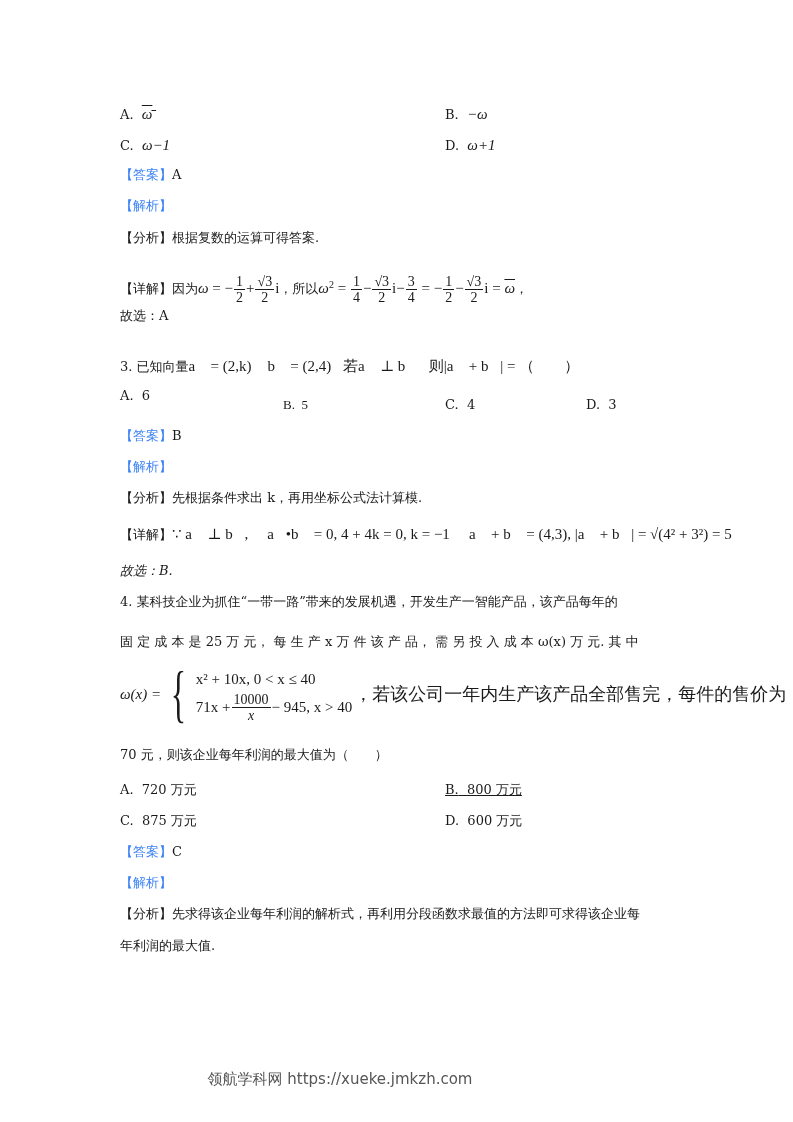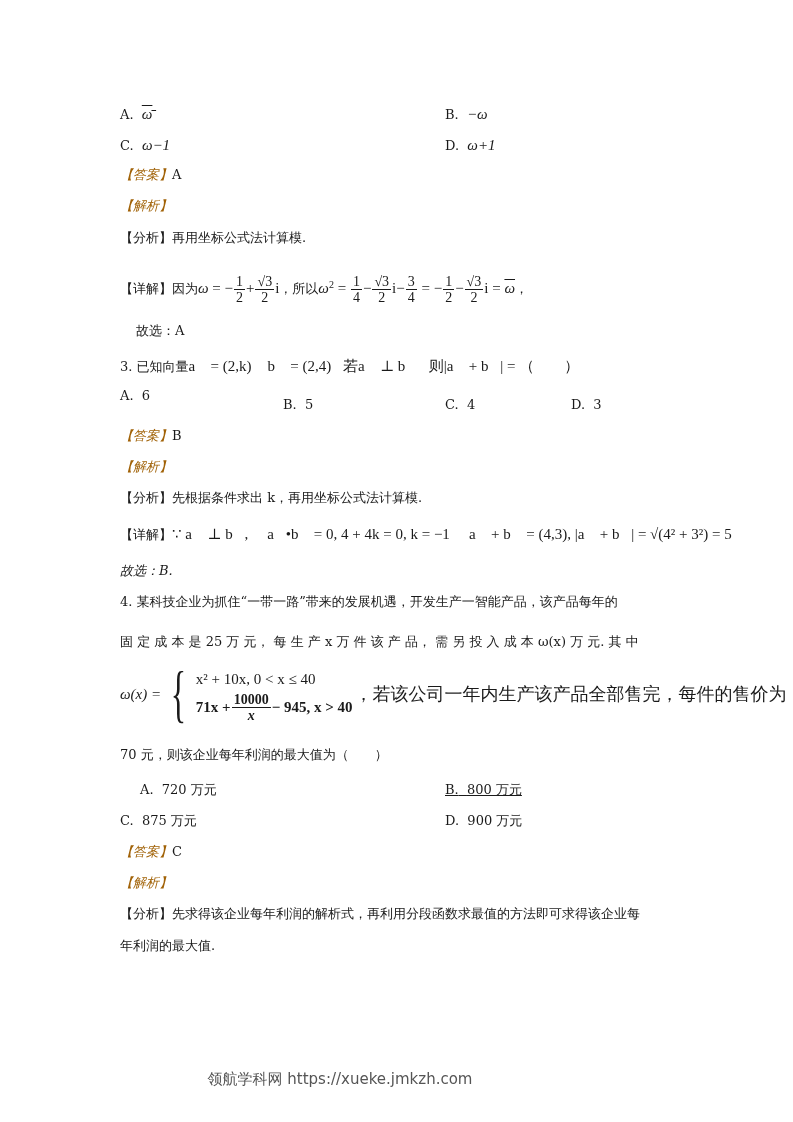--- a/index.html
+++ b/index.html
@@ -3,21 +3,21 @@
 <meta charset="utf-8">
 <style>
   html, body { margin: 0; padding: 0; background: #ffffff; }
   body {
     width: 793px; height: 1122px; position: relative; overflow: hidden;
     font-family: "DejaVu Serif", "Liberation Serif", serif;
     color: #1a1a1a; font-size: 13px;
   }
   .line { position: absolute; left: 120px; white-space: nowrap; line-height: 20px; }
   .opt { position: absolute; white-space: nowrap; line-height: 20px; }
-  .blue { color: #a16207; font-style: italic; }
+  .blue { color: #3b82f6; }
   .math { font-family: "Liberation Serif", "DejaVu Serif", serif; font-style: italic; font-size: 15px; }
   .mr { font-family: "Liberation Serif", "DejaVu Serif", serif; font-size: 15px; }
   .frac { display: inline-flex; flex-direction: column; align-items: center; vertical-align: middle; font-family: "Liberation Serif", serif; font-size: 14px; line-height: 15px; margin: 0 1px; }
   .frac .num { border-bottom: 1px solid #1a1a1a; padding: 0 2px; }
   .bar { text-decoration: overline; }
   .footer { position: absolute; top: 1070px; left: 0; width: 680px; text-align: center; font-family: "DejaVu Sans", sans-serif; font-size: 15px; color: #555; }
   .piece { position: absolute; left: 120px; top: 662px; display: flex; align-items: center; }
   .brace { font-size: 64px; font-family: "Liberation Serif", serif; font-weight: 200; line-height: 64px; margin: 0 2px; transform: scaleX(0.5); }
   .cases { display: flex; flex-direction: column; font-family: "Liberation Serif", serif; font-size: 15px; }
   .cases div { line-height: 26px; white-space: nowrap; }
@@ -38,21 +38,21 @@
   <span>D.</span>&nbsp;&nbsp;<span class="math">ω+1</span>
 </div>
 
 <div class="line" style="top:165px;">
   <span class="blue">【答案】</span><span>A</span>
 </div>
 <div class="line" style="top:196px;">
   <span class="blue">【解析】</span>
 </div>
 <div class="line" style="top:228px;">
-  <span>【分析】</span><span>再用坐标公式法计算模.</span>
+  <span>【分析】</span><span>根据复数的运算可得答案.</span>
 </div>
 <div class="line" style="top:268px;line-height:34px;">
   <span>【详解】</span><span>因为</span><span class="math">ω</span><span class="mr"> = −</span><span class="frac">
       <span class="num">1</span>
       <span>2</span>
     </span><span class="mr">+</span><span class="frac">
       <span class="num">√3</span>
       <span>2</span>
     </span><span class="mr">i</span><span>，所以</span><span class="math">ω</span><sup class="mr" style="font-size:10px">2</sup><span class="mr"> = </span><span class="frac">
       <span class="num">1</span>
@@ -64,31 +64,31 @@
       <span class="num">3</span>
       <span>4</span>
     </span><span class="mr"> = −</span><span class="frac">
       <span class="num">1</span>
       <span>2</span>
     </span><span class="mr">−</span><span class="frac">
       <span class="num">√3</span>
       <span>2</span>
     </span><span class="mr">i = </span><span class="math bar">ω</span><span>，</span>
 </div>
-<div class="line" style="top:321px;margin-left:16px;">
+<div class="line" style="top:306px;">
   <span>故选：A</span>
 </div>
 
 <div class="line" style="top:356px;">
   <span>3. 已知向量</span><span class="mr">a⃗ = (2,k)，</span>&nbsp;<span class="mr">b⃗ = (2,4)，若</span><span class="mr">a⃗ ⊥ b⃗，则</span><span class="mr">|a⃗ + b⃗| = （　　）</span>
 </div>
 <div class="opt" style="left:120px;top:386px;text-align:right;"><span>A.</span>&nbsp;&nbsp;<span>6</span></div>
-<div class="opt" style="left:283px;top:395px;"><span>B.</span>&nbsp;&nbsp;<span>5</span></div>
+<div class="opt" style="left:283px;top:395px;font-family:Liberation Serif, serif;"><span>B.</span>&nbsp;&nbsp;<span>5</span></div>
 <div class="opt" style="left:445px;top:395px;"><span>C.</span>&nbsp;&nbsp;<span>4</span></div>
-<div class="opt" style="left:571px;top:395px;text-align:center;"><span>D.</span>&nbsp;&nbsp;<span>3</span></div>
+<div class="opt" style="left:586px;top:395px;text-align:center;"><span>D.</span>&nbsp;&nbsp;<span>3</span></div>
 
 <div class="line" style="top:426px;">
   <span class="blue">【答案】</span><span>B</span>
 </div>
 <div class="line" style="top:457px;">
   <span class="blue">【解析】</span>
 </div>
 <div class="line" style="top:488px;">
   <span>【分析】</span><span>先根据条件求出 k，再用坐标公式法计算模.</span>
 </div>
@@ -104,40 +104,40 @@
 </div>
 <div class="line" style="top:612px;margin-top:20px;">
   <span>固 定 成 本 是 25 万 元， 每 生 产 x 万 件 该 产 品， 需 另 投 入 成 本 ω(x) 万 元. 其 中</span>
 </div>
 
 <div class="piece">
   <span class="math">ω(x) =</span>
   <span class="brace">{</span>
   <div class="cases">
     <div><span>x² + 10x, 0 &lt; x ≤ 40</span></div>
-    <div style="display:flex;align-items:center;font-weight:bold;">
+    <div style="display:flex;align-items:center;">
       <span>71x +</span>
       <span class="frac">
           <span class="num">10000</span>
           <span style="font-style:italic">x</span>
         </span>
       <span>− 945, x &gt; 40</span>
     </div>
   </div>
   <span style="font-size:18px;margin-left:2px;">，若该公司一年内生产该产品全部售完，每件的售价为</span>
 </div>
 
 <div class="line" style="top:745px;">
   <span>70 元，则该企业每年利润的最大值为（　　）</span>
 </div>
 
-<div class="opt" style="left:120px;top:780px;margin-left:20px;"><span>A.</span>&nbsp;&nbsp;<span>720 万元</span></div>
+<div class="opt" style="left:120px;top:780px;"><span>A.</span>&nbsp;&nbsp;<span>720 万元</span></div>
 <div class="opt" style="left:445px;top:780px;text-decoration:underline;"><span>B.</span>&nbsp;&nbsp;<span>800 万元</span></div>
 <div class="opt" style="left:120px;top:811px;"><span>C.</span>&nbsp;&nbsp;<span>875 万元</span></div>
-<div class="opt" style="left:445px;top:811px;"><span>D.</span>&nbsp;&nbsp;<span>900 万元</span></div>
+<div class="opt" style="left:445px;top:811px;"><span>D.</span>&nbsp;&nbsp;<span>600 万元</span></div>
 
 <div class="line" style="top:842px;">
   <span class="blue">【答案】</span><span>C</span>
 </div>
 <div class="line" style="top:873px;">
   <span class="blue">【解析】</span>
 </div>
 <div class="line" style="top:904px;">
   <span>【分析】</span><span>先求得该企业每年利润的解析式，再利用分段函数求最值的方法即可求得该企业每</span>
 </div>

